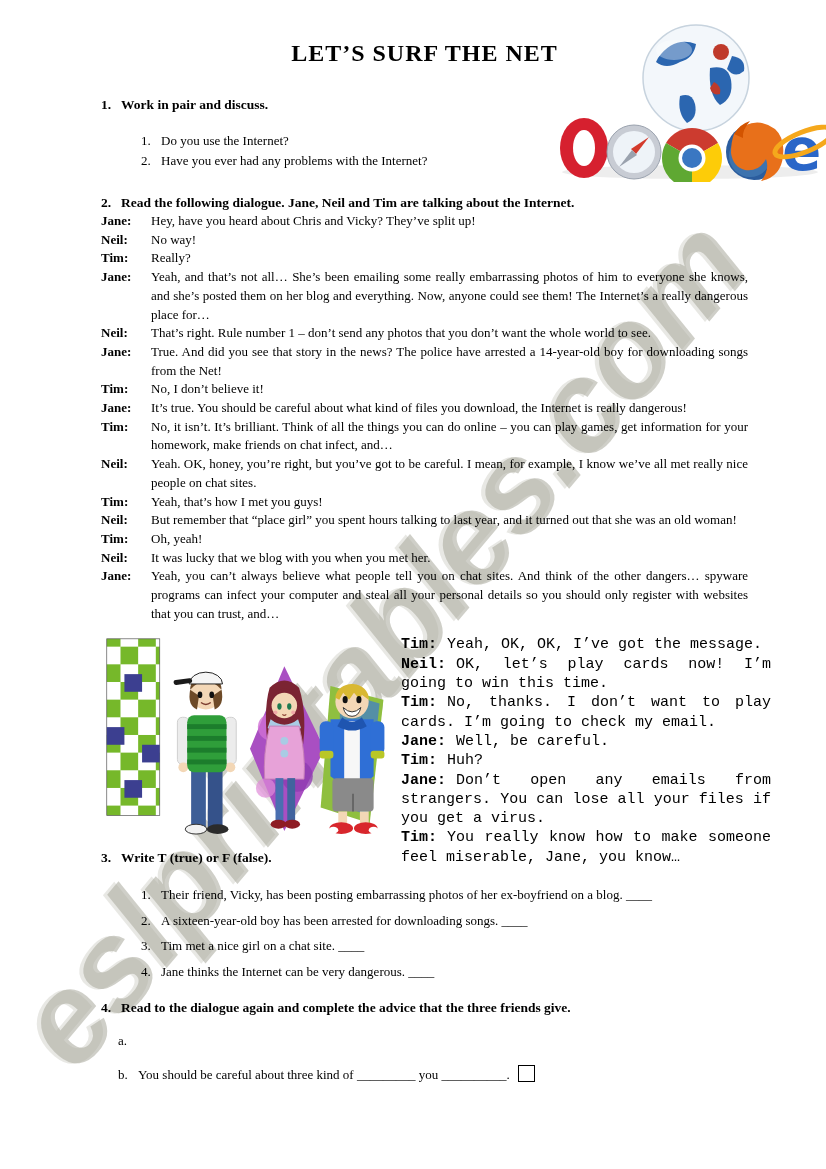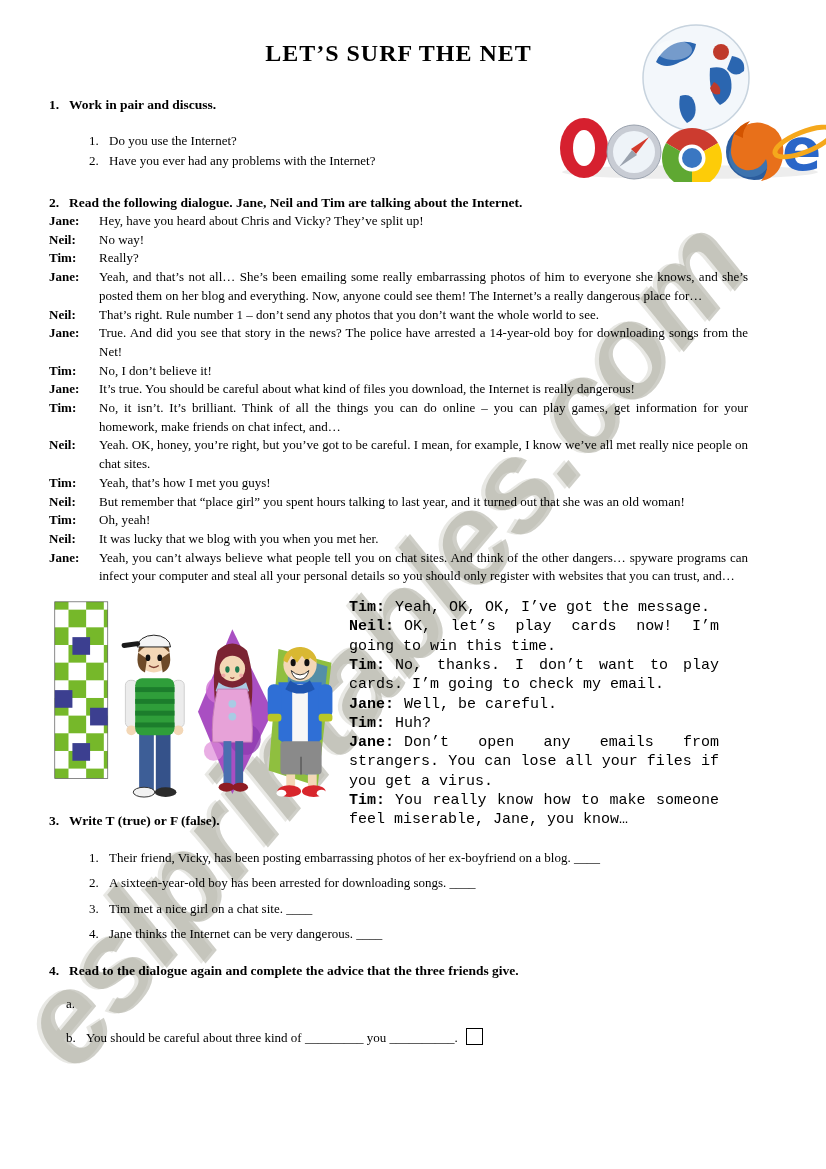--- a/index.html
+++ b/index.html
@@ -11,21 +11,21 @@
   
   .watermark {
     position:absolute; z-index:0; left:-14px; top:1000px;
     transform:rotate(-50deg); transform-origin:0 0;
     font-family:"Liberation Sans", sans-serif;
     font-weight:bold; font-style:italic; font-size:128px; letter-spacing:-2px;
     color:rgba(168,168,155,0.55); white-space:nowrap;
     text-shadow:-3px -3px 0 rgba(205,205,195,0.45);
     pointer-events:none;
   }
-  .content { position:relative; z-index:1; padding:34px 78px 0 49px; }
+  .content { position:relative; z-index:1; padding:34px 78px 0 101px; }
 
   .title { text-align:center; font-size:24px; font-weight:bold; letter-spacing:1px; margin:4px 0 0 0; line-height:30px; }
 
   .sec-head { display:flex; font-size:13.5px; font-weight:bold; line-height:18px; }
   .sec-num  { flex:none; width:20px; }
 
   .s1-head { margin-top:28px; }
   .qlist { margin:17px 0 0 40px; font-size:13px; line-height:20px; }
   .qrow  { display:flex; }
   .qnum  { flex:none; width:20px; }

